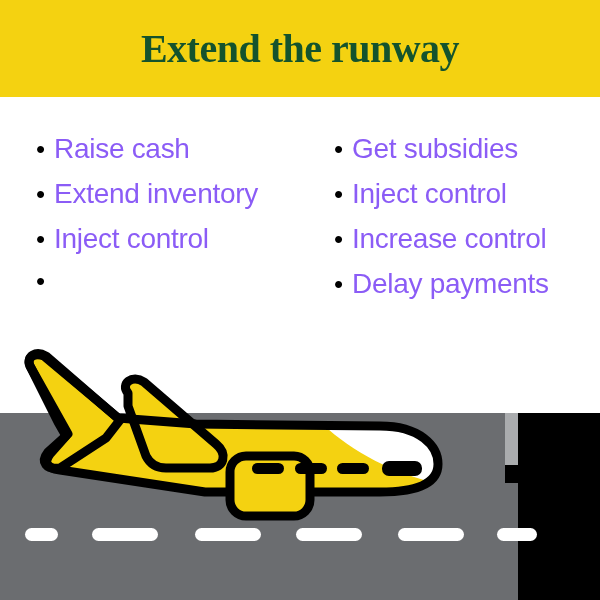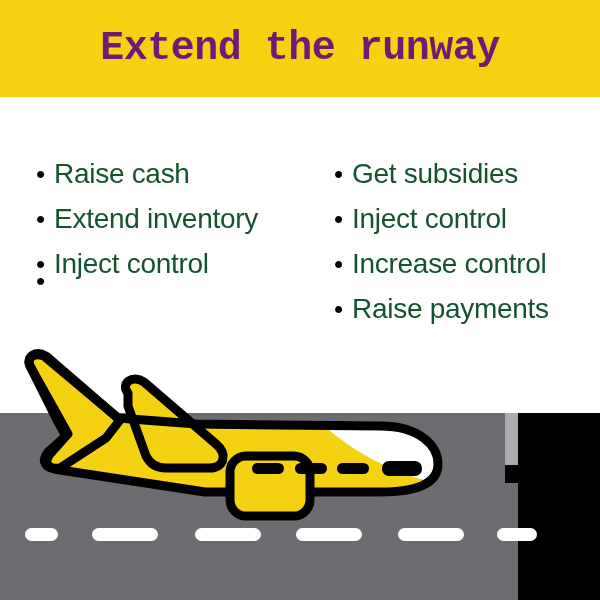--- a/index.html
+++ b/index.html
@@ -28,25 +28,25 @@
     left: 0;
     top: 0;
     width: 600px;
     height: 97px;
     background: #F4D211;
     display: flex;
     align-items: center;
     justify-content: center;
   }
   #header-title {
-    font-family: Liberation Mono, monospace;
+    font-family: Liberation Serif, serif;
     font-weight: bold;
     font-size: 40px;
     line-height: 44px;
-    color: #701a75;
+    color: #14532d;
     letter-spacing: -0.5px;
     white-space: nowrap;
     margin: 8px;
     padding: 0 10px;
     text-align: center;
   }
 
   
   #tactics-section {
     position: absolute;
@@ -73,23 +73,22 @@
     font-size: 26px;
     line-height: 1;
     color: #000000;
     margin-right: 9px;
     flex: 0 0 auto;
   }
   .tactic-label {
     font-family: "Liberation Sans", sans-serif;
     font-size: 28px;
     line-height: 32px;
-    color: #14532d;
+    color: #8b5cf6;
     letter-spacing: -0.3px;
-    margin-top: 25px;
   }
 
   
   #illustration {
     position: absolute;
     left: 0;
     top: 340px;
     width: 600px;
     height: 260px;
     overflow: hidden;
@@ -147,21 +146,21 @@
         <span class="tactic-label">Inject control</span>
       </div>
 
       <div class="tactic-item">
         <span class="tactic-bullet">•</span>
         <span class="tactic-label">Increase control</span>
       </div>
 
       <div class="tactic-item">
         <span class="tactic-bullet">•</span>
-        <span class="tactic-label">Raise payments</span>
+        <span class="tactic-label">Delay payments</span>
       </div>
 
     </div>
   </div>
 
   <div id="illustration">
     <svg id="illustration-svg" viewBox="0 0 600 260" xmlns="http://www.w3.org/2000/svg">
 
       <rect x="0" y="0" width="600" height="73" fill="#FFFFFF"></rect>
 

